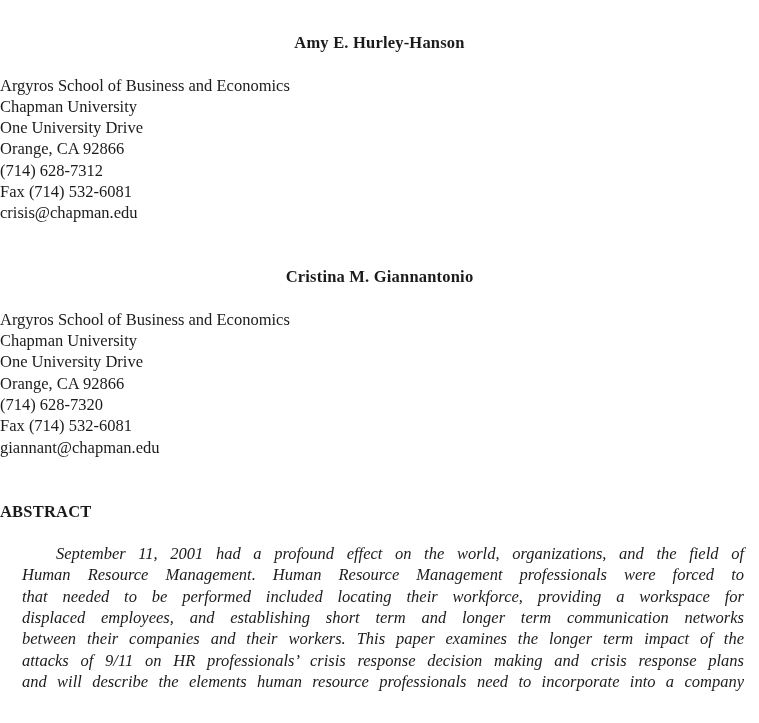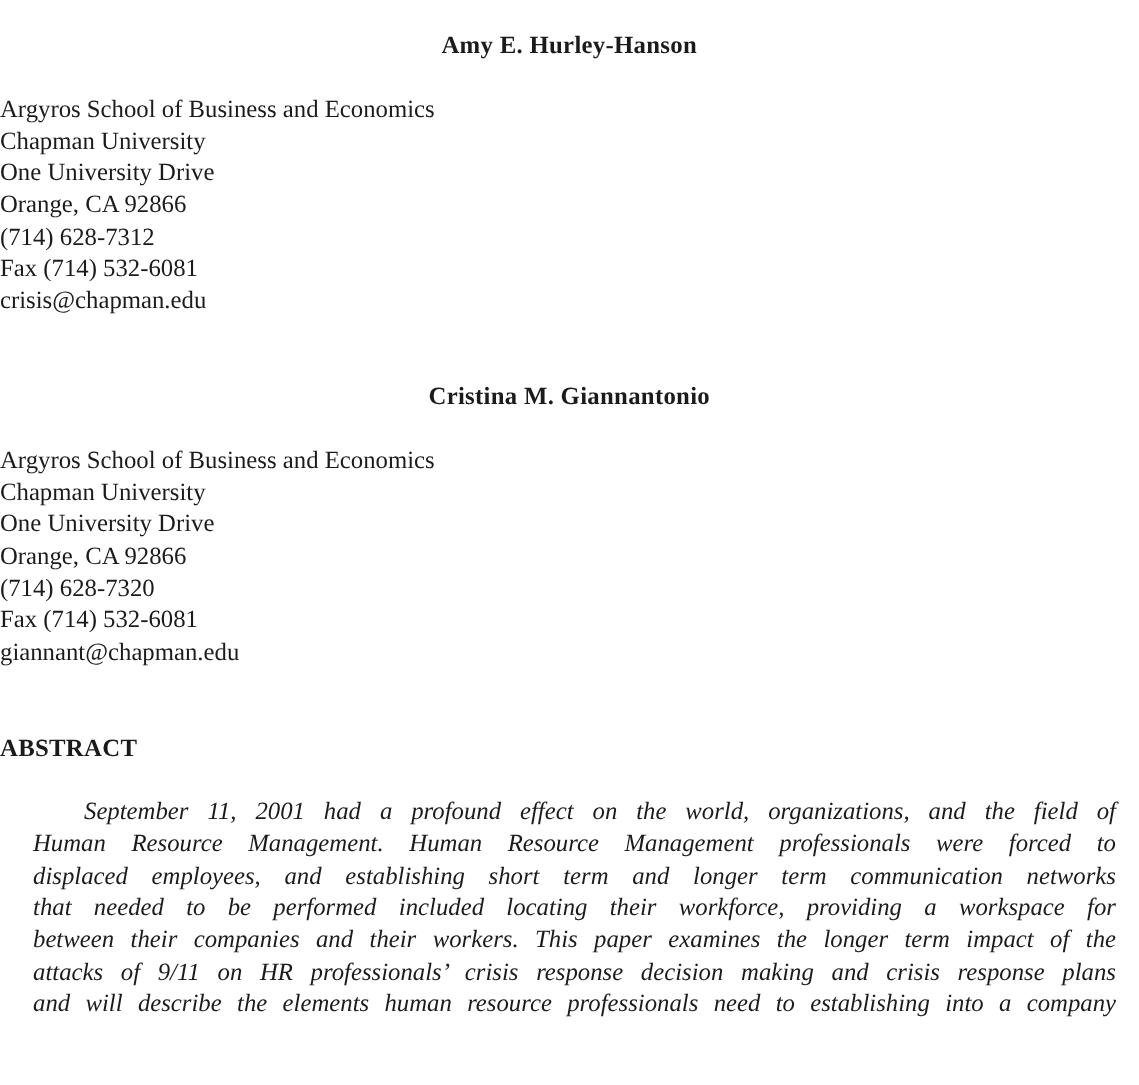--- a/index.html
+++ b/index.html
@@ -10,21 +10,21 @@
   body {
     width: 759px;
     height: 723px;
     overflow: hidden;
     font-family: "Liberation Serif", "DejaVu Serif", serif;
     font-size: 16.5px;
     line-height: 21.3px;
     color: #1b1b1b;
   }
   .page {
-    padding-top: 19px;
+    padding-top: 32px;
     width: 759px;
   }
   .centered { }
   .author-name {
     font-weight: bold;
     text-align: center;
     margin-bottom: 21.3px;
     letter-spacing: 0.2px;
   }
   .author-block { margin-bottom: 42.6px; }
@@ -70,20 +70,20 @@
     <div class="centered">(714) 628-7320</div>
     <div class="centered">Fax (714) 532-6081</div>
     <div class="centered">giannant@chapman.edu</div>
   </section>
 
   <div class="abstract-heading">ABSTRACT</div>
 
   <div class="abstract">
     <div class="abs-line first">September 11, 2001 had a profound effect on the world, organizations, and the field of</div>
     <div class="abs-line">Human Resource Management. Human Resource Management professionals were forced to</div>
+    <div class="abs-line">that needed to be performed included locating their workforce, providing a workspace for</div>
     <div class="abs-line">displaced employees, and establishing short term and longer term communication networks</div>
-    <div class="abs-line">that needed to be performed included locating their workforce, providing a workspace for</div>
     <div class="abs-line">between their companies and their workers.  This paper examines the longer term impact of the</div>
     <div class="abs-line">attacks of 9/11 on HR professionals’ crisis response decision making and crisis response plans</div>
-    <div class="abs-line">and will describe the elements human resource professionals need to establishing into a company</div>
+    <div class="abs-line">and will describe the elements human resource professionals need to incorporate into a company</div>
   </div>
 
 </div>
 
 </body></html>

